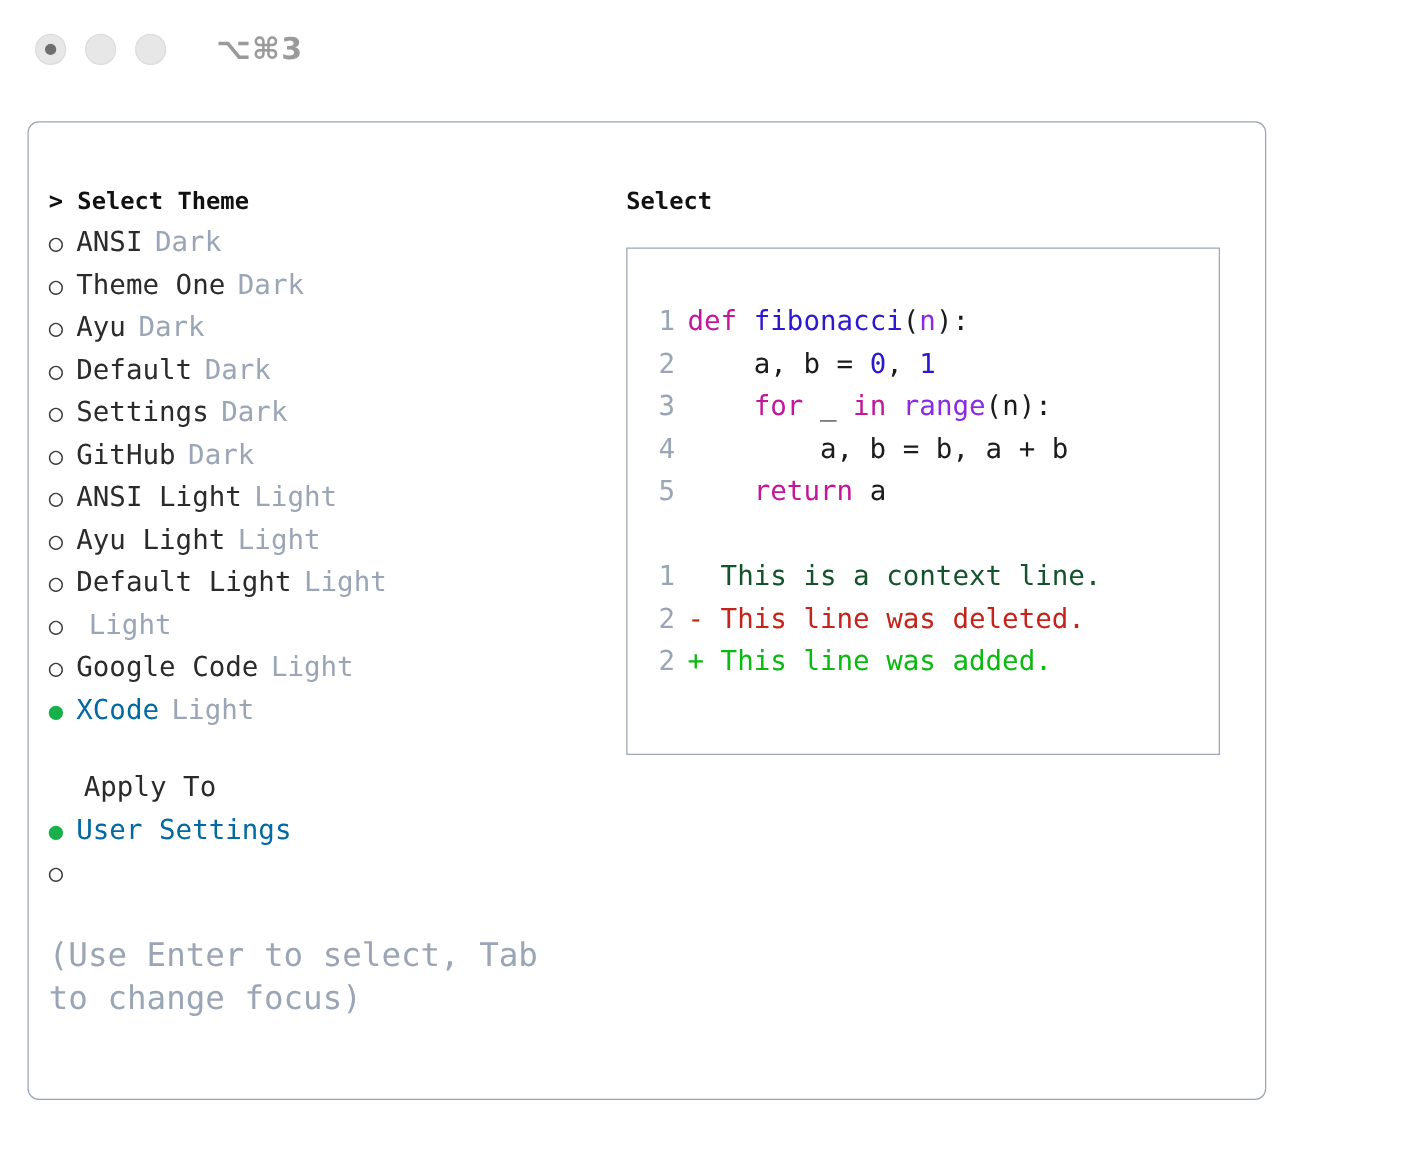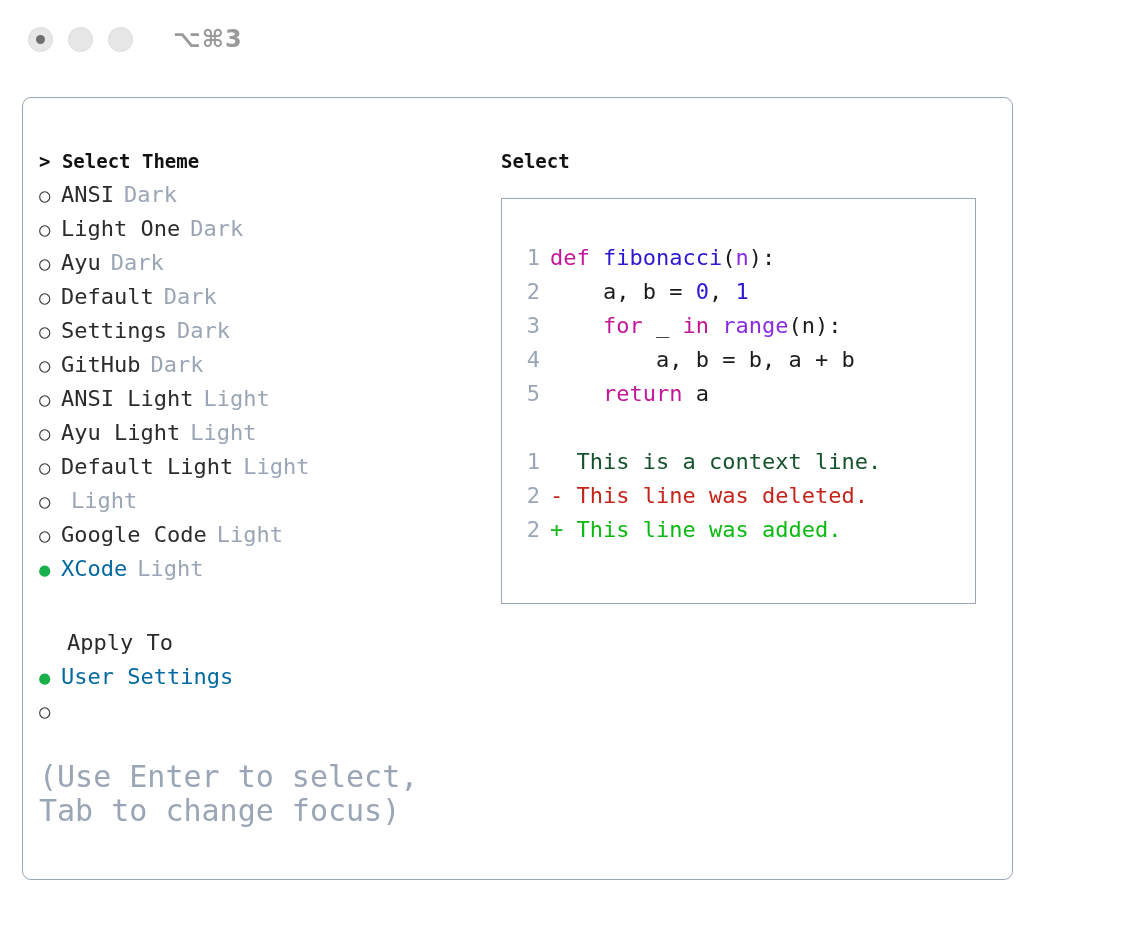--- a/index.html
+++ b/index.html
@@ -106,32 +106,32 @@
   }
   .opt.selected .marker { color: #18b04a; }
   .opt .label { color: #2b2b2b; }
   .opt.selected .label { color: #0369a1; }
   .opt .cat {
     color: #9aa5b5;
     margin-left: 10px;
     text-align: center;
   }
 
-  .apply-block { margin-top: 40px; }
+  .apply-block { margin-top: 28px; }
   .apply-title {
     font-size: 22px;
     color: #2b2b2b;
     line-height: 34px;
     padding-left: 28px;
     white-space: pre;
   }
 
   .hint {
     margin-top: 32px;
-    font-size: 30px;
+    font-size: 26px;
     color: #9aa5b5;
     line-height: 34px;
     width: 400px;
   }
 
   
   .right-pane {
     position: absolute;
     left: 478px;
     top: 46px;
@@ -186,21 +186,21 @@
   <div class="shortcut">⌥⌘3</div>
 </div>
 
 <div class="frame">
   <div class="cols">
 
     <div class="left-pane">
       <div class="pane-title">&gt; Select Theme</div>
       <div class="list" id="theme-list">
           <div class="opt"><span class="marker">○</span><span class="label">ANSI</span><span class="cat">Dark</span></div>
-          <div class="opt"><span class="marker">○</span><span class="label">Light One</span><span class="cat">Dark</span></div>
+          <div class="opt"><span class="marker">○</span><span class="label">Theme One</span><span class="cat">Dark</span></div>
           <div class="opt"><span class="marker">○</span><span class="label">Ayu</span><span class="cat">Dark</span></div>
           <div class="opt"><span class="marker">○</span><span class="label">Default</span><span class="cat">Dark</span></div>
           <div class="opt"><span class="marker">○</span><span class="label">Settings</span><span class="cat">Dark</span></div>
           <div class="opt"><span class="marker">○</span><span class="label">GitHub</span><span class="cat">Dark</span></div>
           <div class="opt"><span class="marker">○</span><span class="label">ANSI Light</span><span class="cat">Light</span></div>
           <div class="opt"><span class="marker">○</span><span class="label">Ayu Light</span><span class="cat">Light</span></div>
           <div class="opt"><span class="marker">○</span><span class="label">Default Light</span><span class="cat">Light</span></div>
           <div class="opt"><span class="marker">○</span><span class="cat">Light</span></div>
           <div class="opt"><span class="marker">○</span><span class="label">Google Code</span><span class="cat">Light</span></div>
           <div class="opt selected"><span class="marker">●</span><span class="label">XCode</span><span class="cat">Light</span></div>

